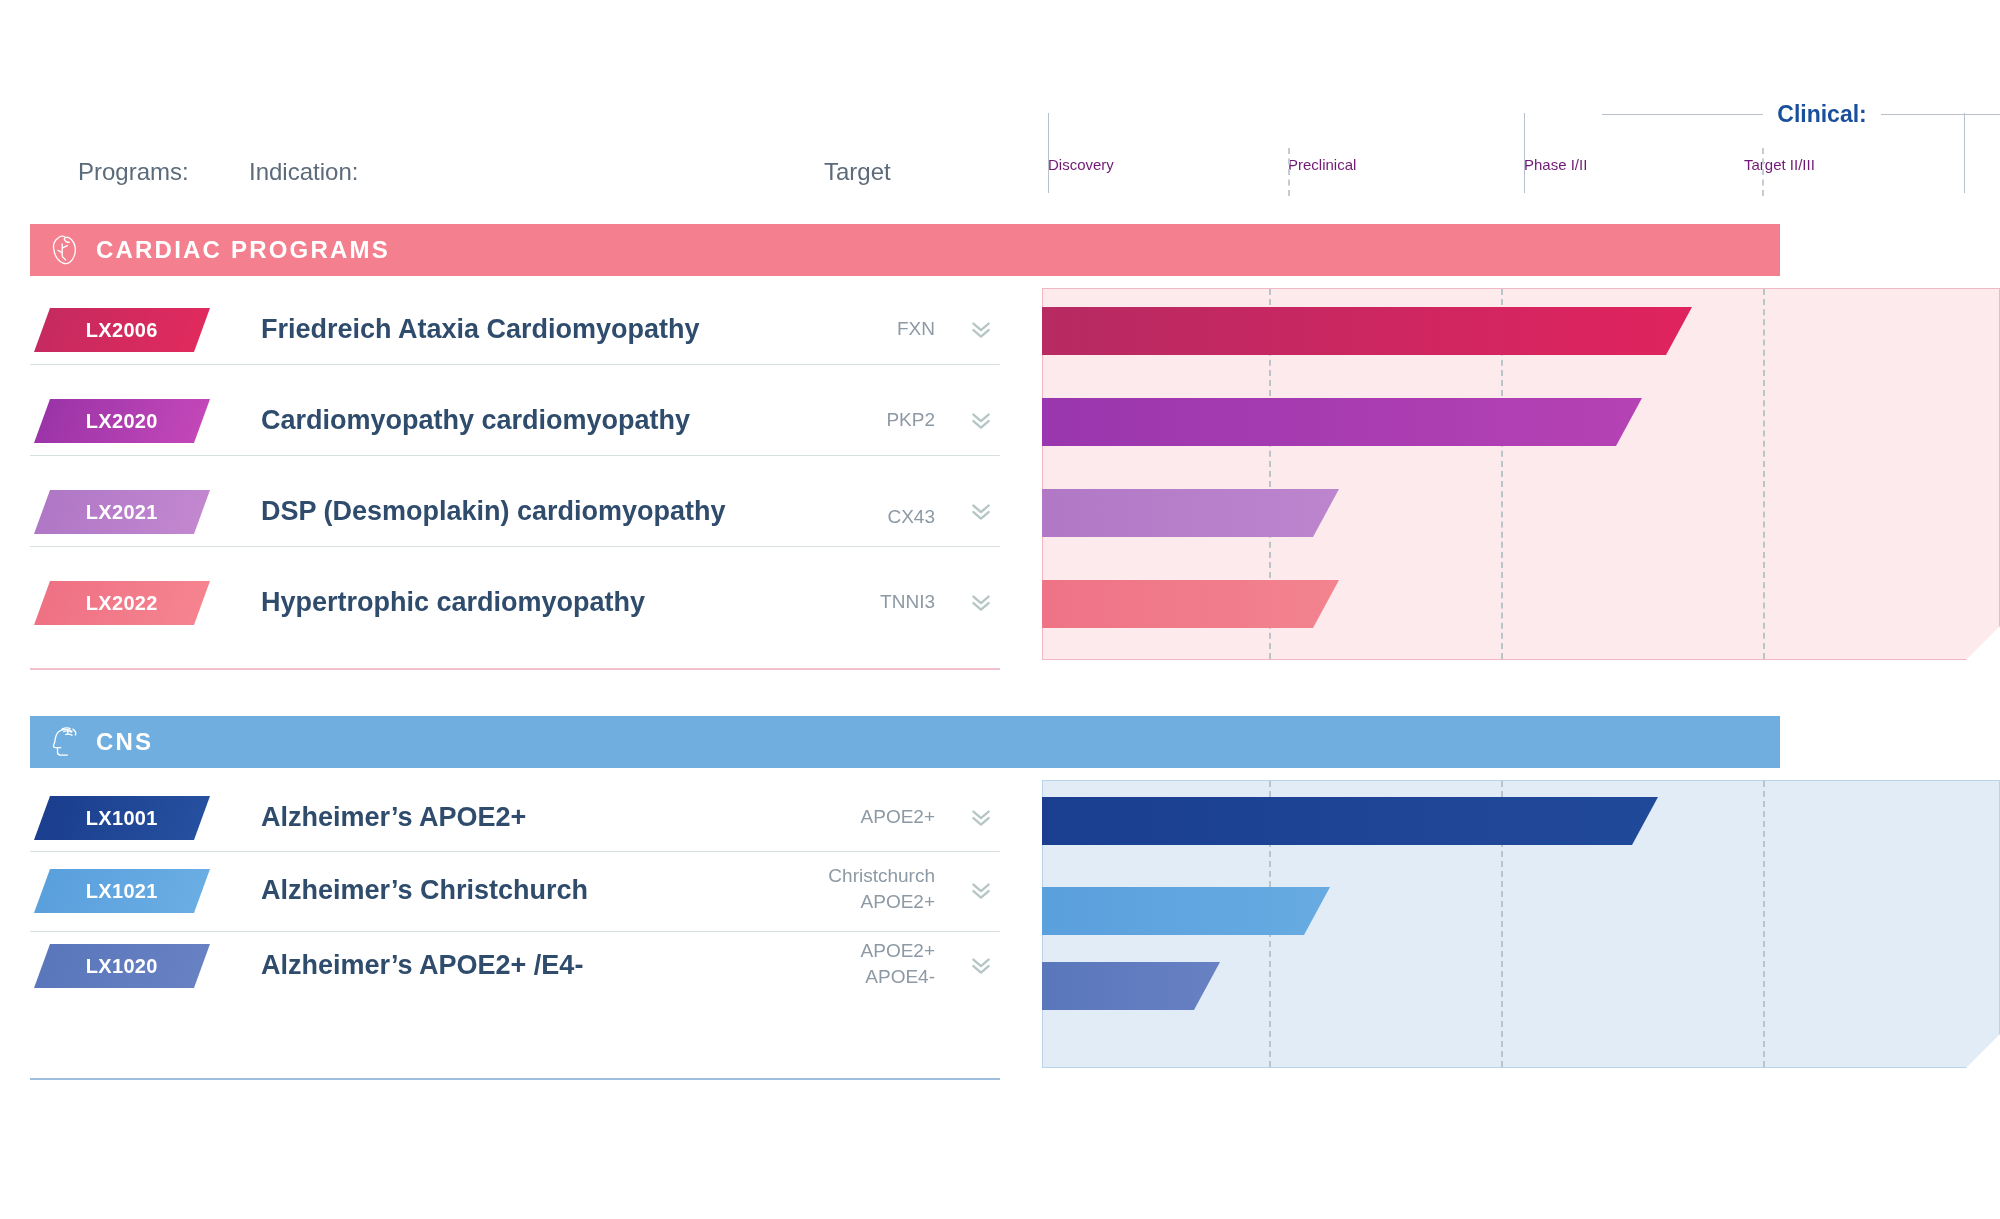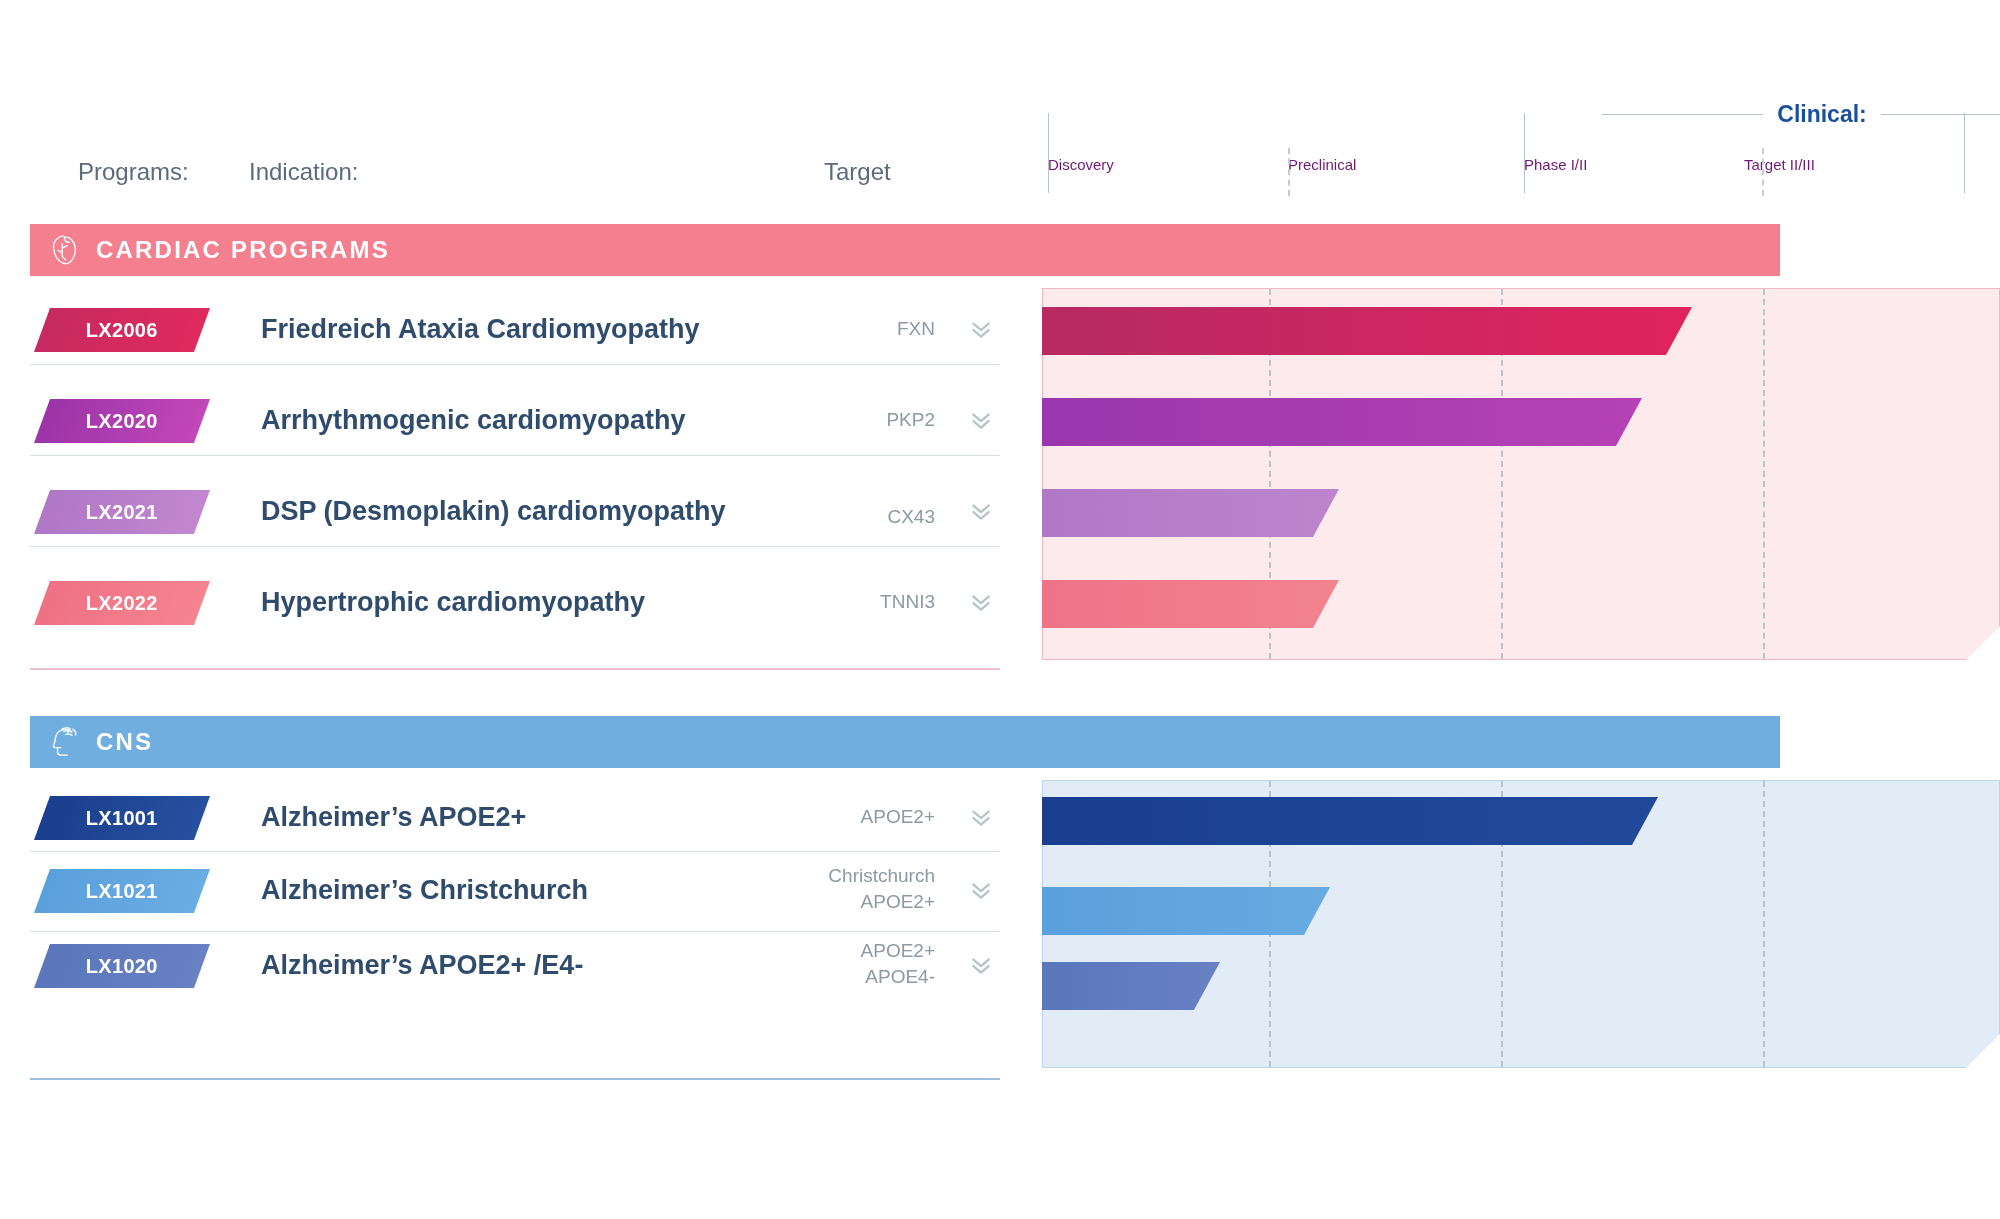--- a/index.html
+++ b/index.html
@@ -239,21 +239,21 @@
             <polyline points="5,13 12,19 19,13"></polyline>
         </svg>
       </div>
       <div class="rowline" style="top:76px;"></div>
     </div>
 
     <div class="row">
       <div class="badge" style="left:42px; top:111px; width:160px; background:linear-gradient(90deg,#9b34a8,#c247b8);">
         <span class="btext">LX2020</span>
       </div>
-      <div class="indication" style="top:117px;">Arrhythmogenic cardiomyopathy</div>
+      <div class="indication" style="top:117px;">Cardiomyopathy cardiomyopathy</div>
       <div class="target" style="top:119px;">
         <div>PKP2</div>
       </div>
       <div class="chev" style="top:119px;">
         <svg viewBox="0 0 24 24" width="26" height="26" fill="none" stroke="#b6c6c6" stroke-width="2.2" stroke-linecap="round" stroke-linejoin="round">
           <polyline points="5,7 12,13 19,7"></polyline>
             <polyline points="5,13 12,19 19,13"></polyline>
         </svg>
       </div>
       <div class="rowline" style="top:167px;"></div>

